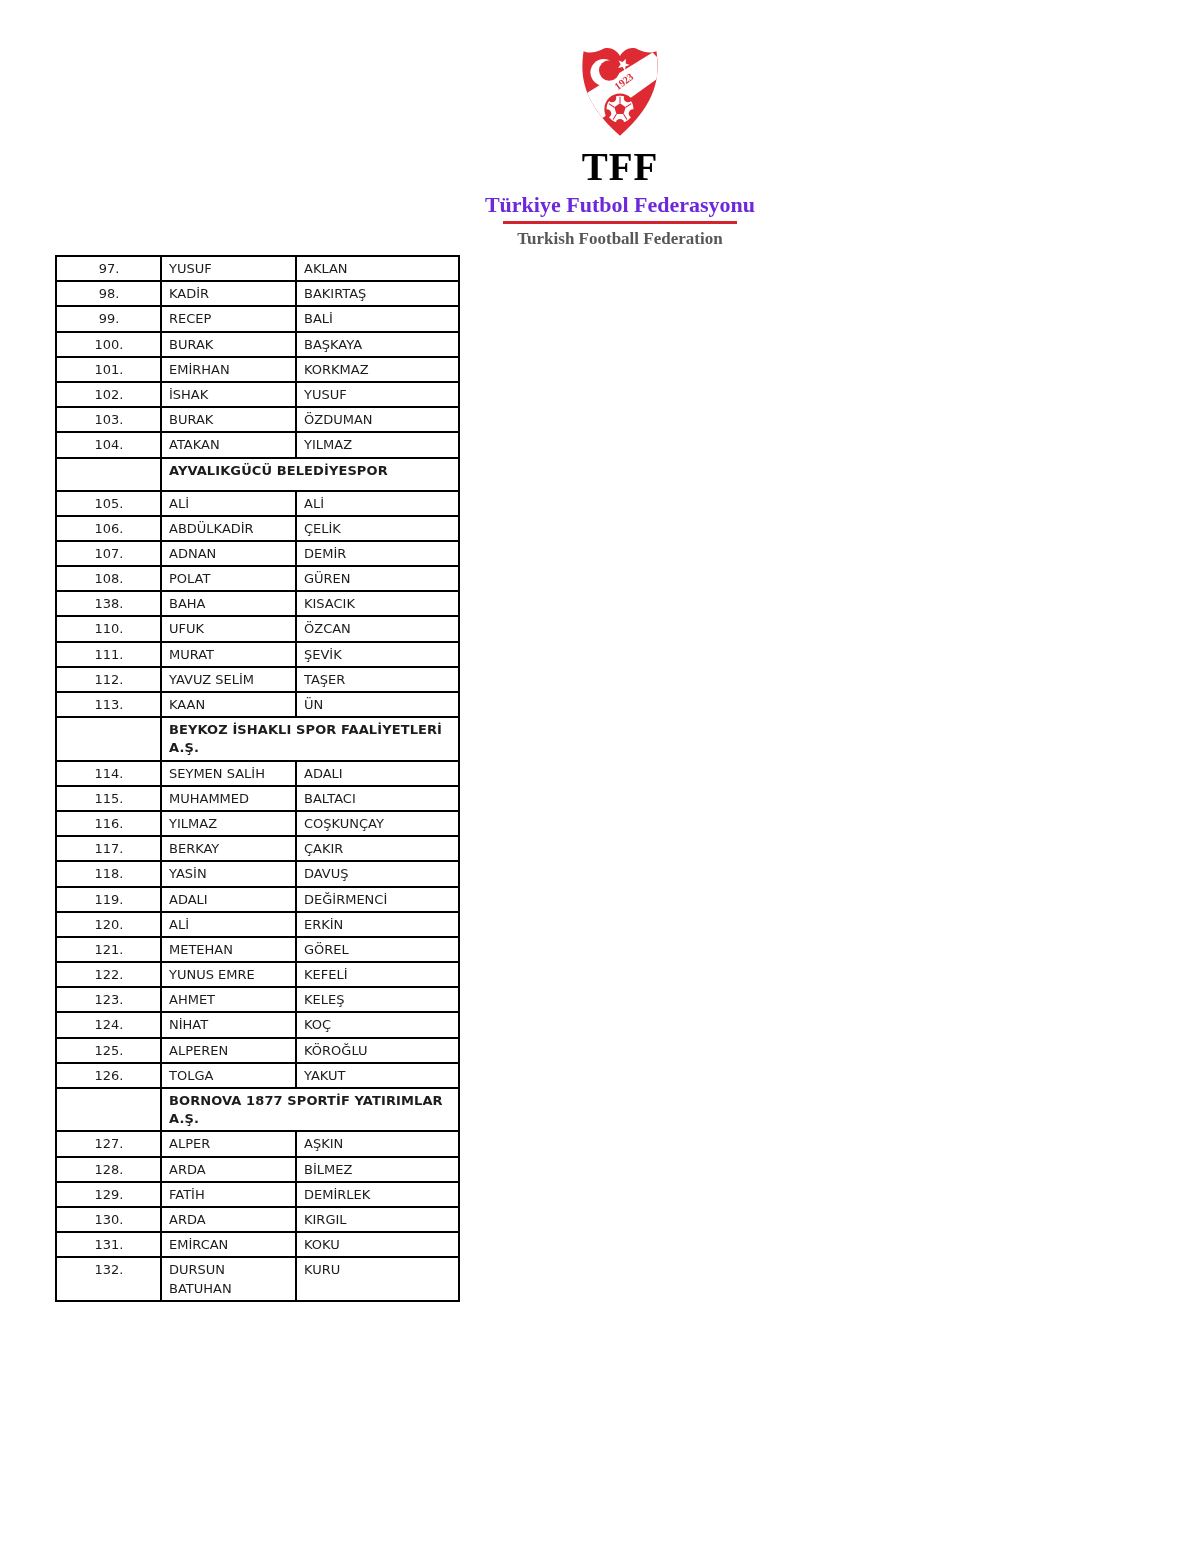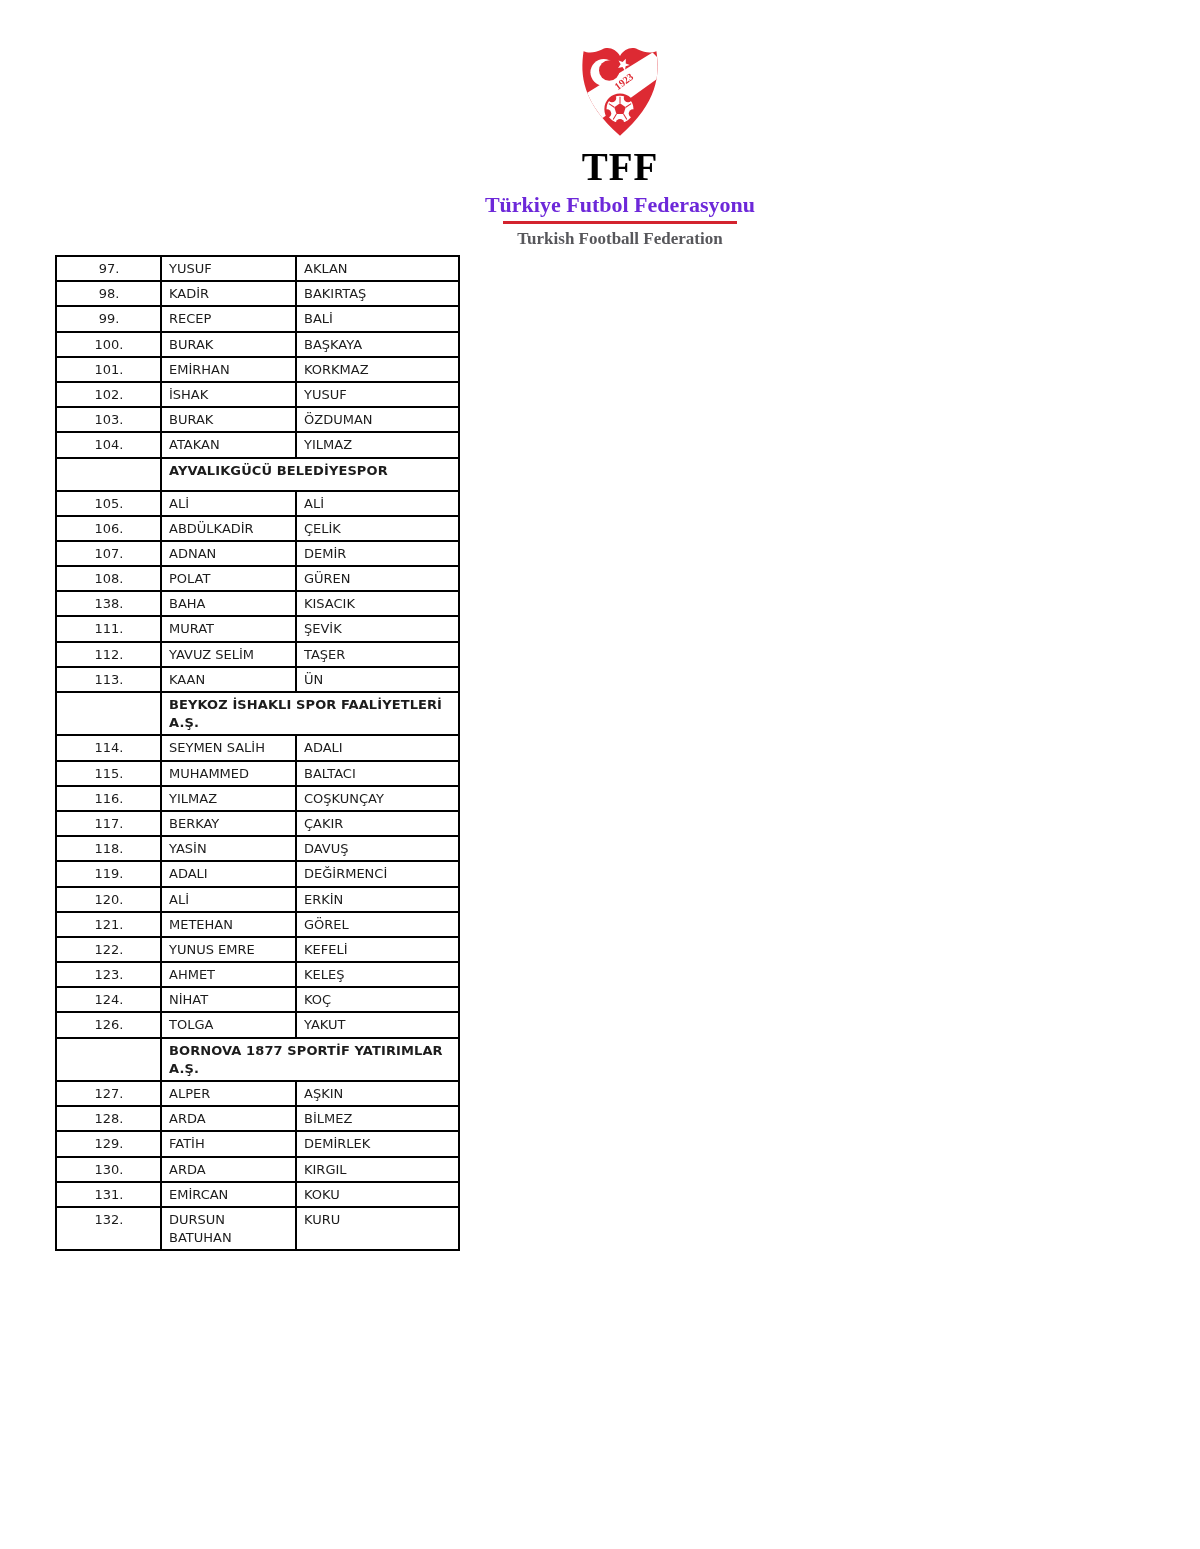--- a/index.html
+++ b/index.html
@@ -208,20 +208,25 @@
           <td class="num">108.</td>
           <td class="first">POLAT</td>
           <td class="last">GÜREN</td>
         </tr>
         <tr class="player">
           <td class="num">138.</td>
           <td class="first">BAHA</td>
           <td class="last">KISACIK</td>
         </tr>
         <tr class="player">
+          <td class="num">110.</td>
+          <td class="first">UFUK</td>
+          <td class="last">ÖZCAN</td>
+        </tr>
+        <tr class="player">
           <td class="num">111.</td>
           <td class="first">MURAT</td>
           <td class="last">ŞEVİK</td>
         </tr>
         <tr class="player">
           <td class="num">112.</td>
           <td class="first">YAVUZ SELİM</td>
           <td class="last">TAŞER</td>
         </tr>
         <tr class="player">
@@ -282,20 +287,25 @@
           <td class="num">123.</td>
           <td class="first">AHMET</td>
           <td class="last">KELEŞ</td>
         </tr>
         <tr class="player">
           <td class="num">124.</td>
           <td class="first">NİHAT</td>
           <td class="last">KOÇ</td>
         </tr>
         <tr class="player">
+          <td class="num">125.</td>
+          <td class="first">ALPEREN</td>
+          <td class="last">KÖROĞLU</td>
+        </tr>
+        <tr class="player">
           <td class="num">126.</td>
           <td class="first">TOLGA</td>
           <td class="last">YAKUT</td>
         </tr>
         <tr class="section">
           <td class="num"></td>
           <td class="label" colspan="2">BORNOVA 1877 SPORTİF YATIRIMLAR A.Ş.</td>
         </tr>
         <tr class="player">
           <td class="num">127.</td>

